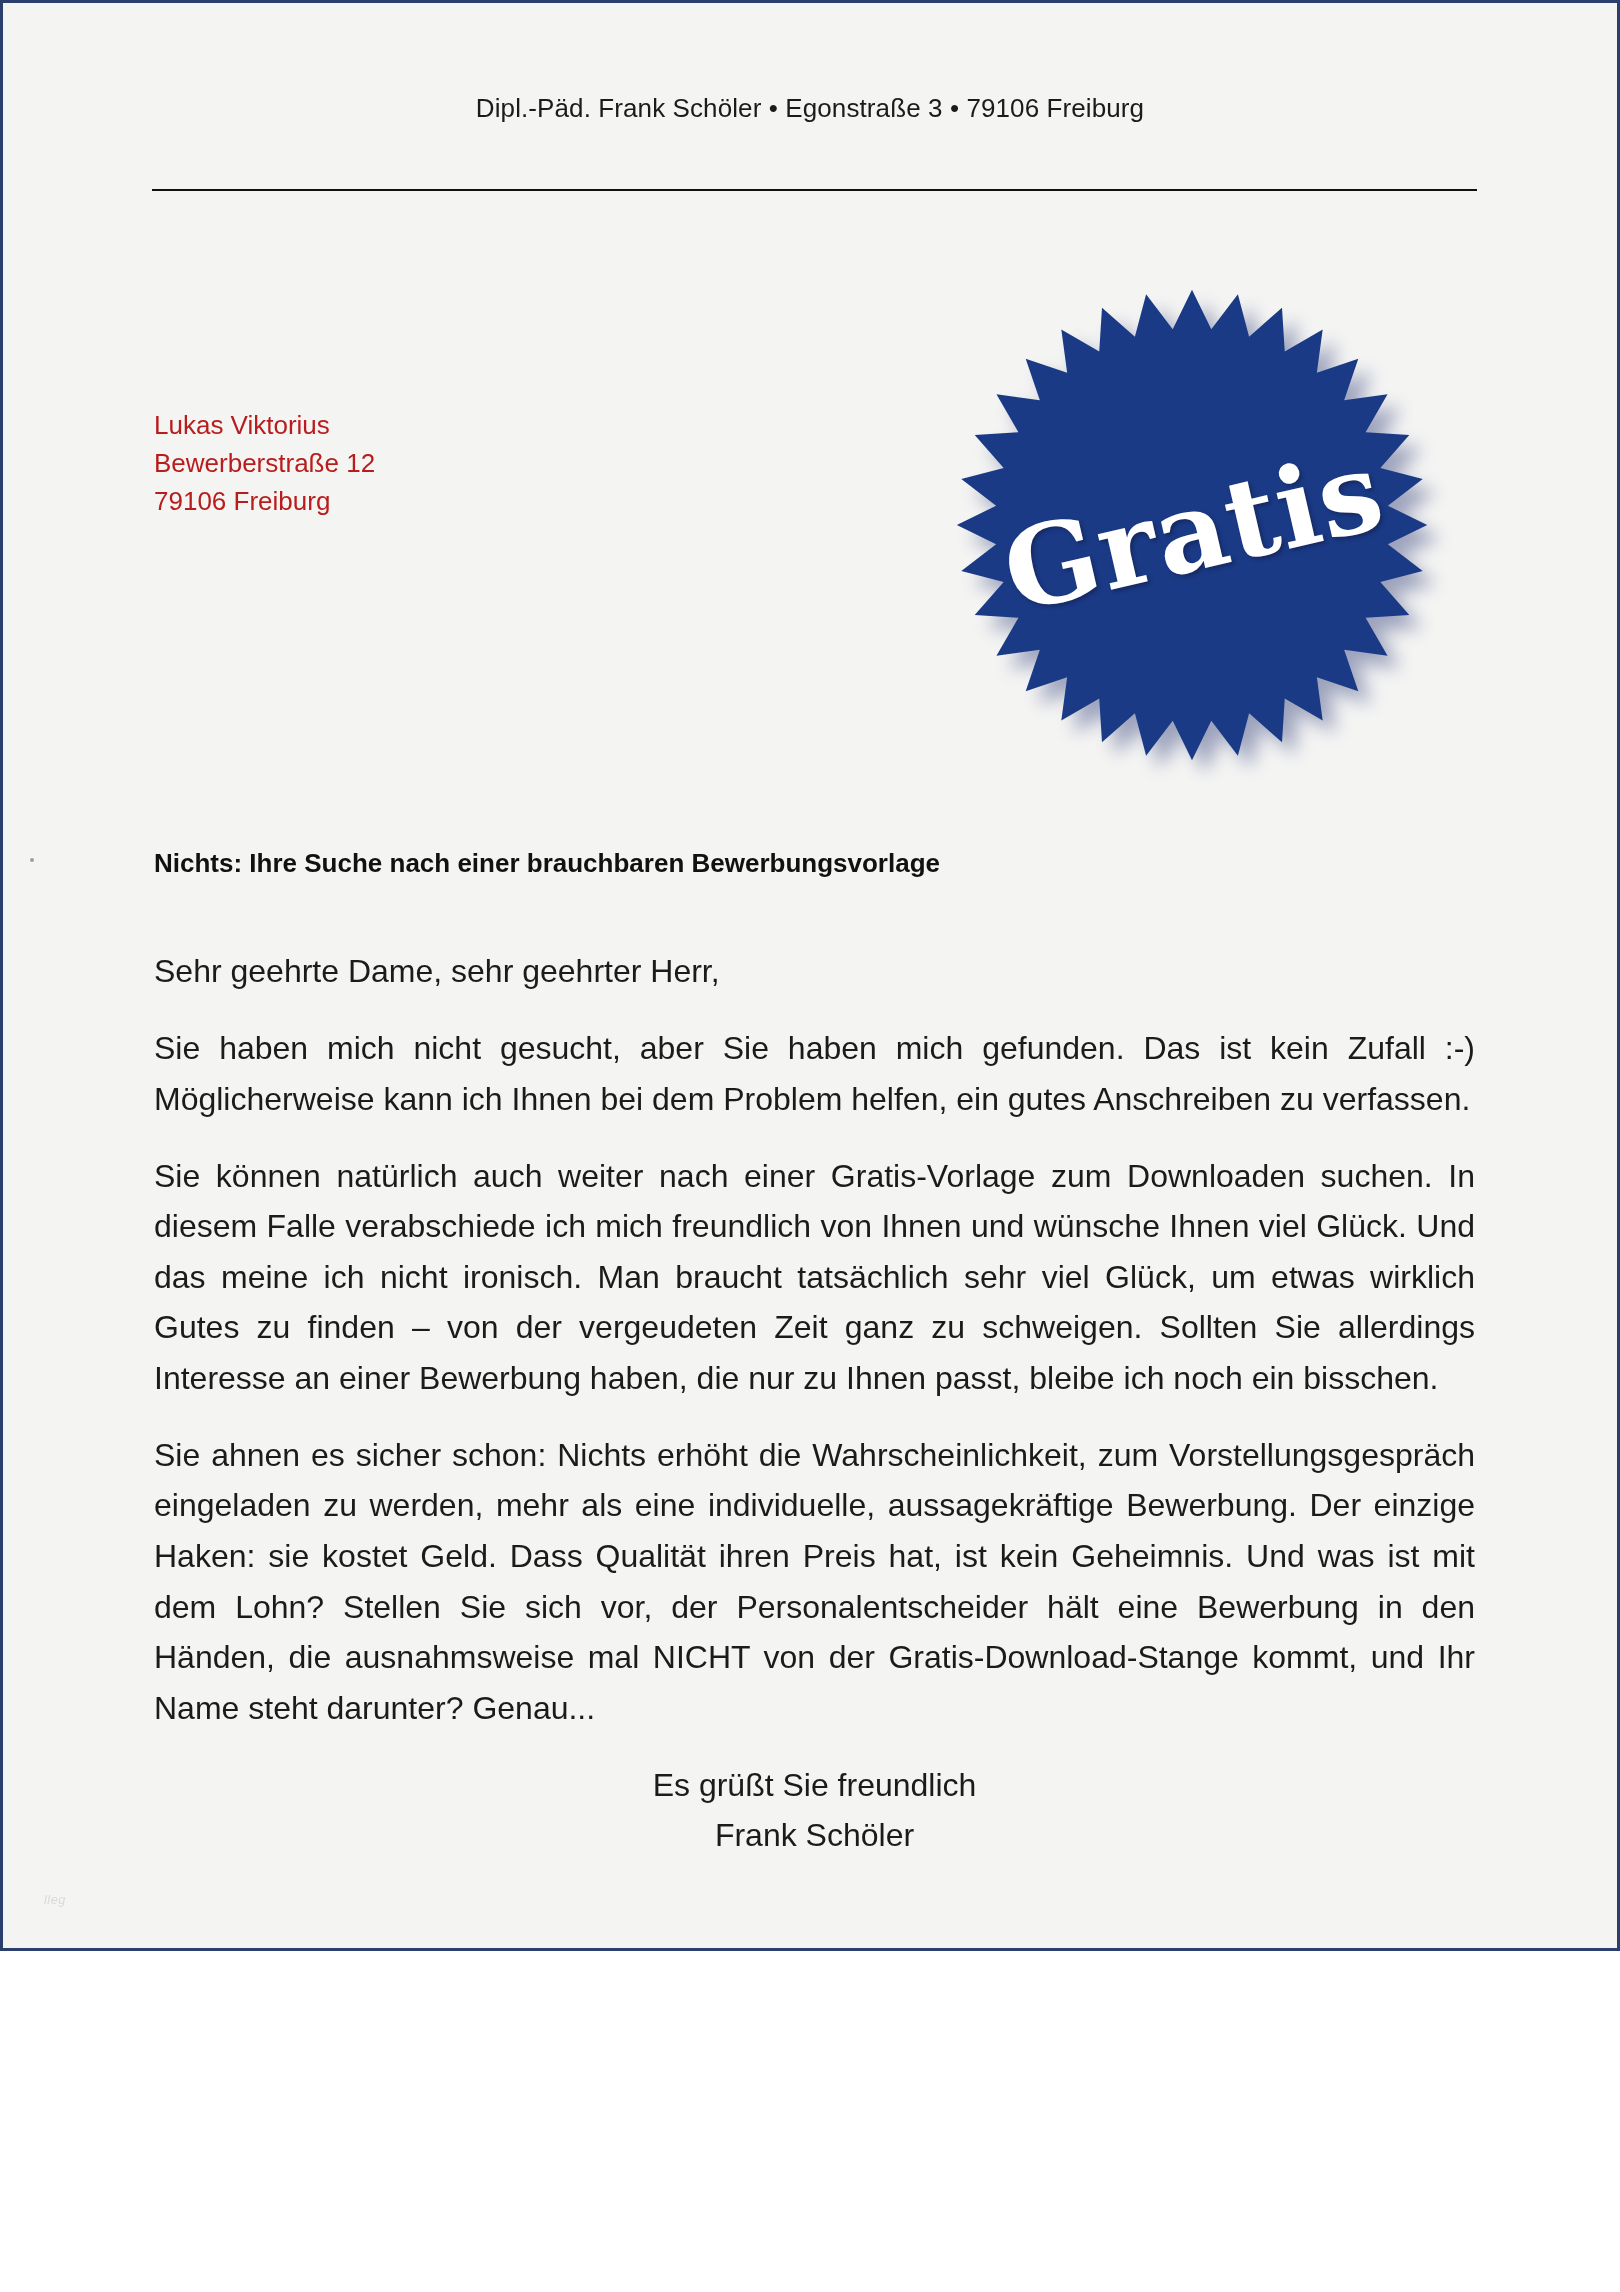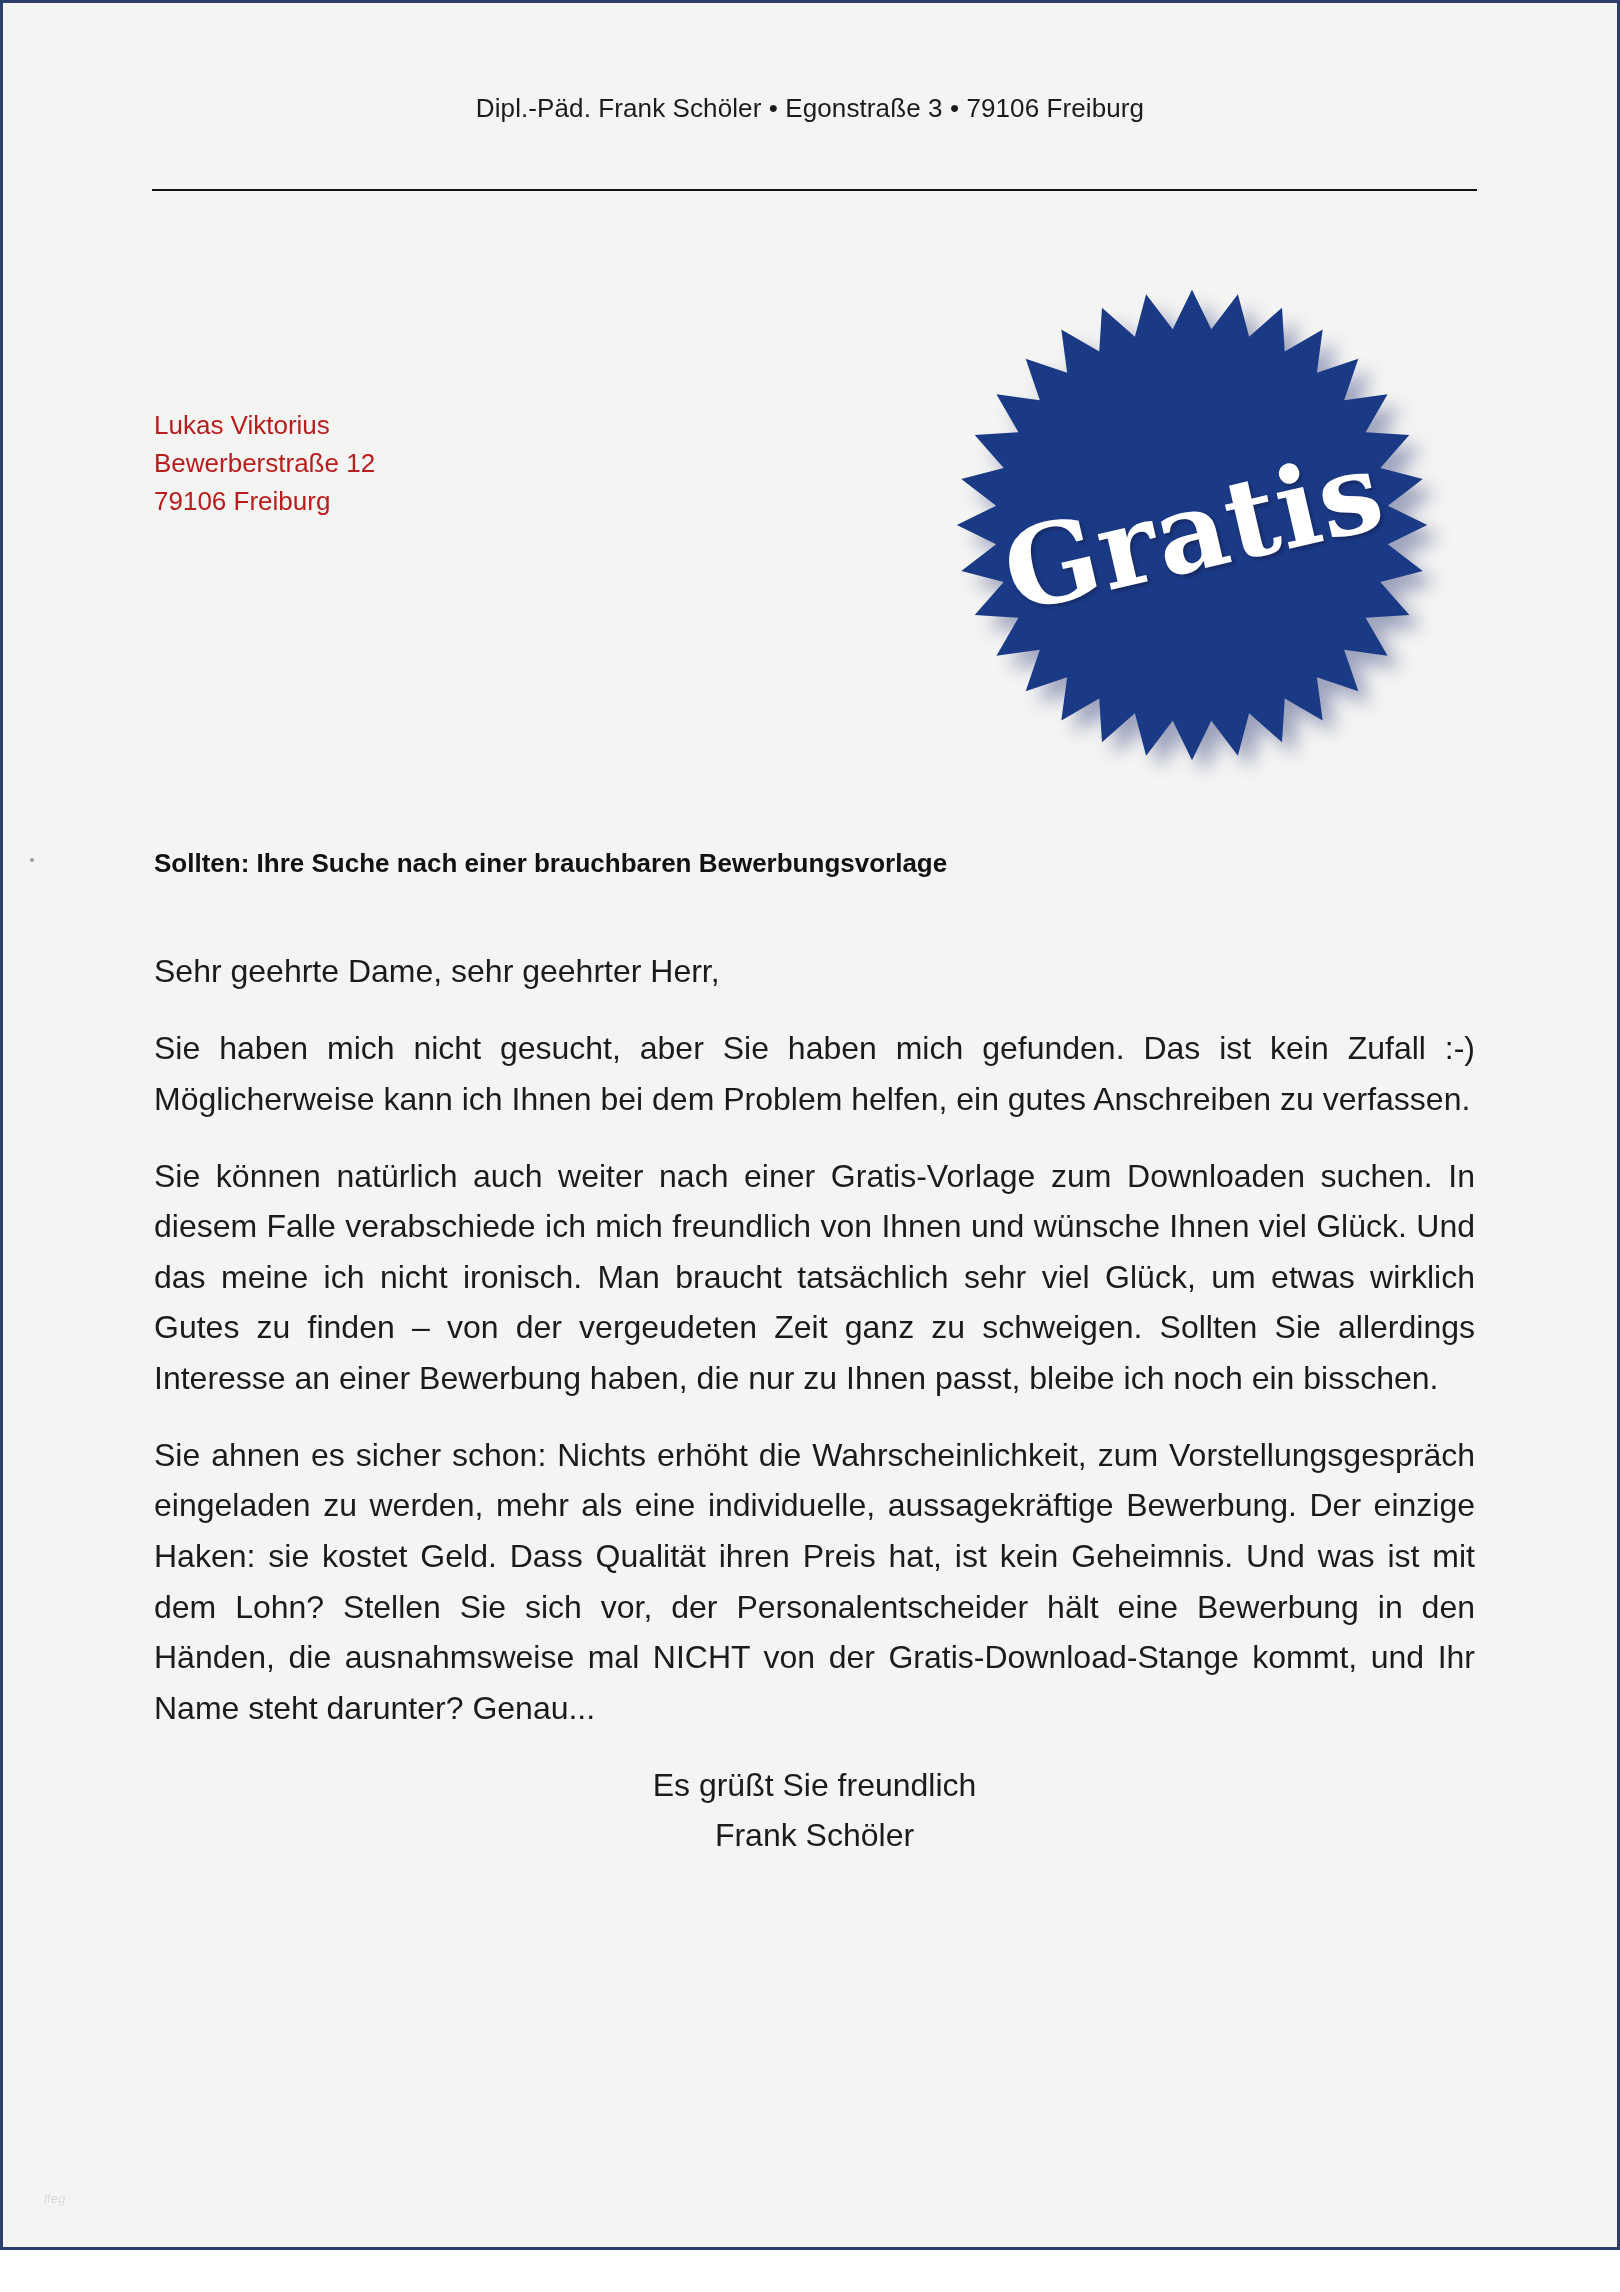--- a/index.html
+++ b/index.html
@@ -9,21 +9,21 @@
     background: #ffffff;
   }
   body {
     font-family: "Liberation Sans", sans-serif;
   }
 
   
   .page {
     position: relative;
     width: 1620px;
-    height: 2250px;
+    height: 1951px;
     box-sizing: border-box;
     background: #f4f4f3;
     border: 3.9px solid #2c3e6b;
     overflow: hidden;
   }
   .page-inner {
     position: absolute;
     inset: 0;
     background: #f4f4f3;
   }
@@ -184,21 +184,21 @@
         <polygon id="starshape-shadow" fill="#32407a" points="100.00,2.00 108.04,18.39 119.12,3.88 123.80,21.53 137.50,9.46 138.65,27.68 154.45,18.52 152.02,36.61 169.30,30.70 163.39,47.98 181.48,45.55 172.32,61.35 190.54,62.50 178.47,76.20 196.12,80.88 181.61,91.96 198.00,100.00 181.61,108.04 196.12,119.12 178.47,123.80 190.54,137.50 172.32,138.65 181.48,154.45 163.39,152.02 169.30,169.30 152.02,163.39 154.45,181.48 138.65,172.32 137.50,190.54 123.80,178.47 119.12,196.12 108.04,181.61 100.00,198.00 91.96,181.61 80.88,196.12 76.20,178.47 62.50,190.54 61.35,172.32 45.55,181.48 47.98,163.39 30.70,169.30 36.61,152.02 18.52,154.45 27.68,138.65 9.46,137.50 21.53,123.80 3.88,119.12 18.39,108.04 2.00,100.00 18.39,91.96 3.88,80.88 21.53,76.20 9.46,62.50 27.68,61.35 18.52,45.55 36.61,47.98 30.70,30.70 47.98,36.61 45.55,18.52 61.35,27.68 62.50,9.46 76.20,21.53 80.88,3.88 91.96,18.39"></polygon>
       </svg>
       <svg class="badge-star" viewBox="0 0 200 200">
         <polygon id="starshape" points="100.00,2.00 108.04,18.39 119.12,3.88 123.80,21.53 137.50,9.46 138.65,27.68 154.45,18.52 152.02,36.61 169.30,30.70 163.39,47.98 181.48,45.55 172.32,61.35 190.54,62.50 178.47,76.20 196.12,80.88 181.61,91.96 198.00,100.00 181.61,108.04 196.12,119.12 178.47,123.80 190.54,137.50 172.32,138.65 181.48,154.45 163.39,152.02 169.30,169.30 152.02,163.39 154.45,181.48 138.65,172.32 137.50,190.54 123.80,178.47 119.12,196.12 108.04,181.61 100.00,198.00 91.96,181.61 80.88,196.12 76.20,178.47 62.50,190.54 61.35,172.32 45.55,181.48 47.98,163.39 30.70,169.30 36.61,152.02 18.52,154.45 27.68,138.65 9.46,137.50 21.53,123.80 3.88,119.12 18.39,108.04 2.00,100.00 18.39,91.96 3.88,80.88 21.53,76.20 9.46,62.50 27.68,61.35 18.52,45.55 36.61,47.98 30.70,30.70 47.98,36.61 45.55,18.52 61.35,27.68 62.50,9.46 76.20,21.53 80.88,3.88 91.96,18.39" fill="#1a3a86"></polygon>
       </svg>
       <div class="badge-label">
         <span>Gratis</span>
       </div>
     </div>
 
-    <div class="subject">Sollten: Ihre Suche nach einer brauchbaren Bewerbungsvorlage</div>
+    <div class="subject">Nichts: Ihre Suche nach einer brauchbaren Bewerbungsvorlage</div>
 
     <div class="body">
       <p class="plain">Sehr geehrte Dame, sehr geehrter Herr,</p>
       <p>Sie haben mich nicht gesucht, aber Sie haben mich gefunden. Das ist kein Zufall :-) Möglicherweise kann ich Ihnen bei dem Problem helfen, ein gutes Anschreiben zu verfassen.</p>
       <p>Sie können natürlich auch weiter nach einer Gratis-Vorlage zum Downloaden suchen. In diesem Falle verabschiede ich mich freundlich von Ihnen und wünsche Ihnen viel Glück. Und das meine ich nicht ironisch. Man braucht  tatsächlich sehr viel Glück, um etwas wirklich Gutes zu finden – von der vergeudeten Zeit ganz zu schweigen. Sollten Sie allerdings Interesse an einer Bewerbung haben, die nur zu Ihnen passt, bleibe ich noch ein bisschen.</p>
       <p>Sie ahnen es sicher schon: Nichts erhöht die Wahrscheinlichkeit, zum Vorstellungsgespräch eingeladen zu werden, mehr als eine individuelle, aussagekräftige Bewerbung. Der einzige Haken: sie kostet Geld. Dass Qualität ihren Preis hat, ist kein Geheimnis. Und was ist mit dem Lohn? Stellen Sie sich vor, der Personalentscheider hält eine Bewerbung in den Händen, die ausnahmsweise mal NICHT von der Gratis-Download-Stange kommt, und Ihr Name steht darunter? Genau...</p>
       <p class="closing" style="margin-bottom:0">Es grüßt Sie freundlich</p>
       <p class="closing last" style="margin-top:0">Frank Schöler</p>
     </div>
 

